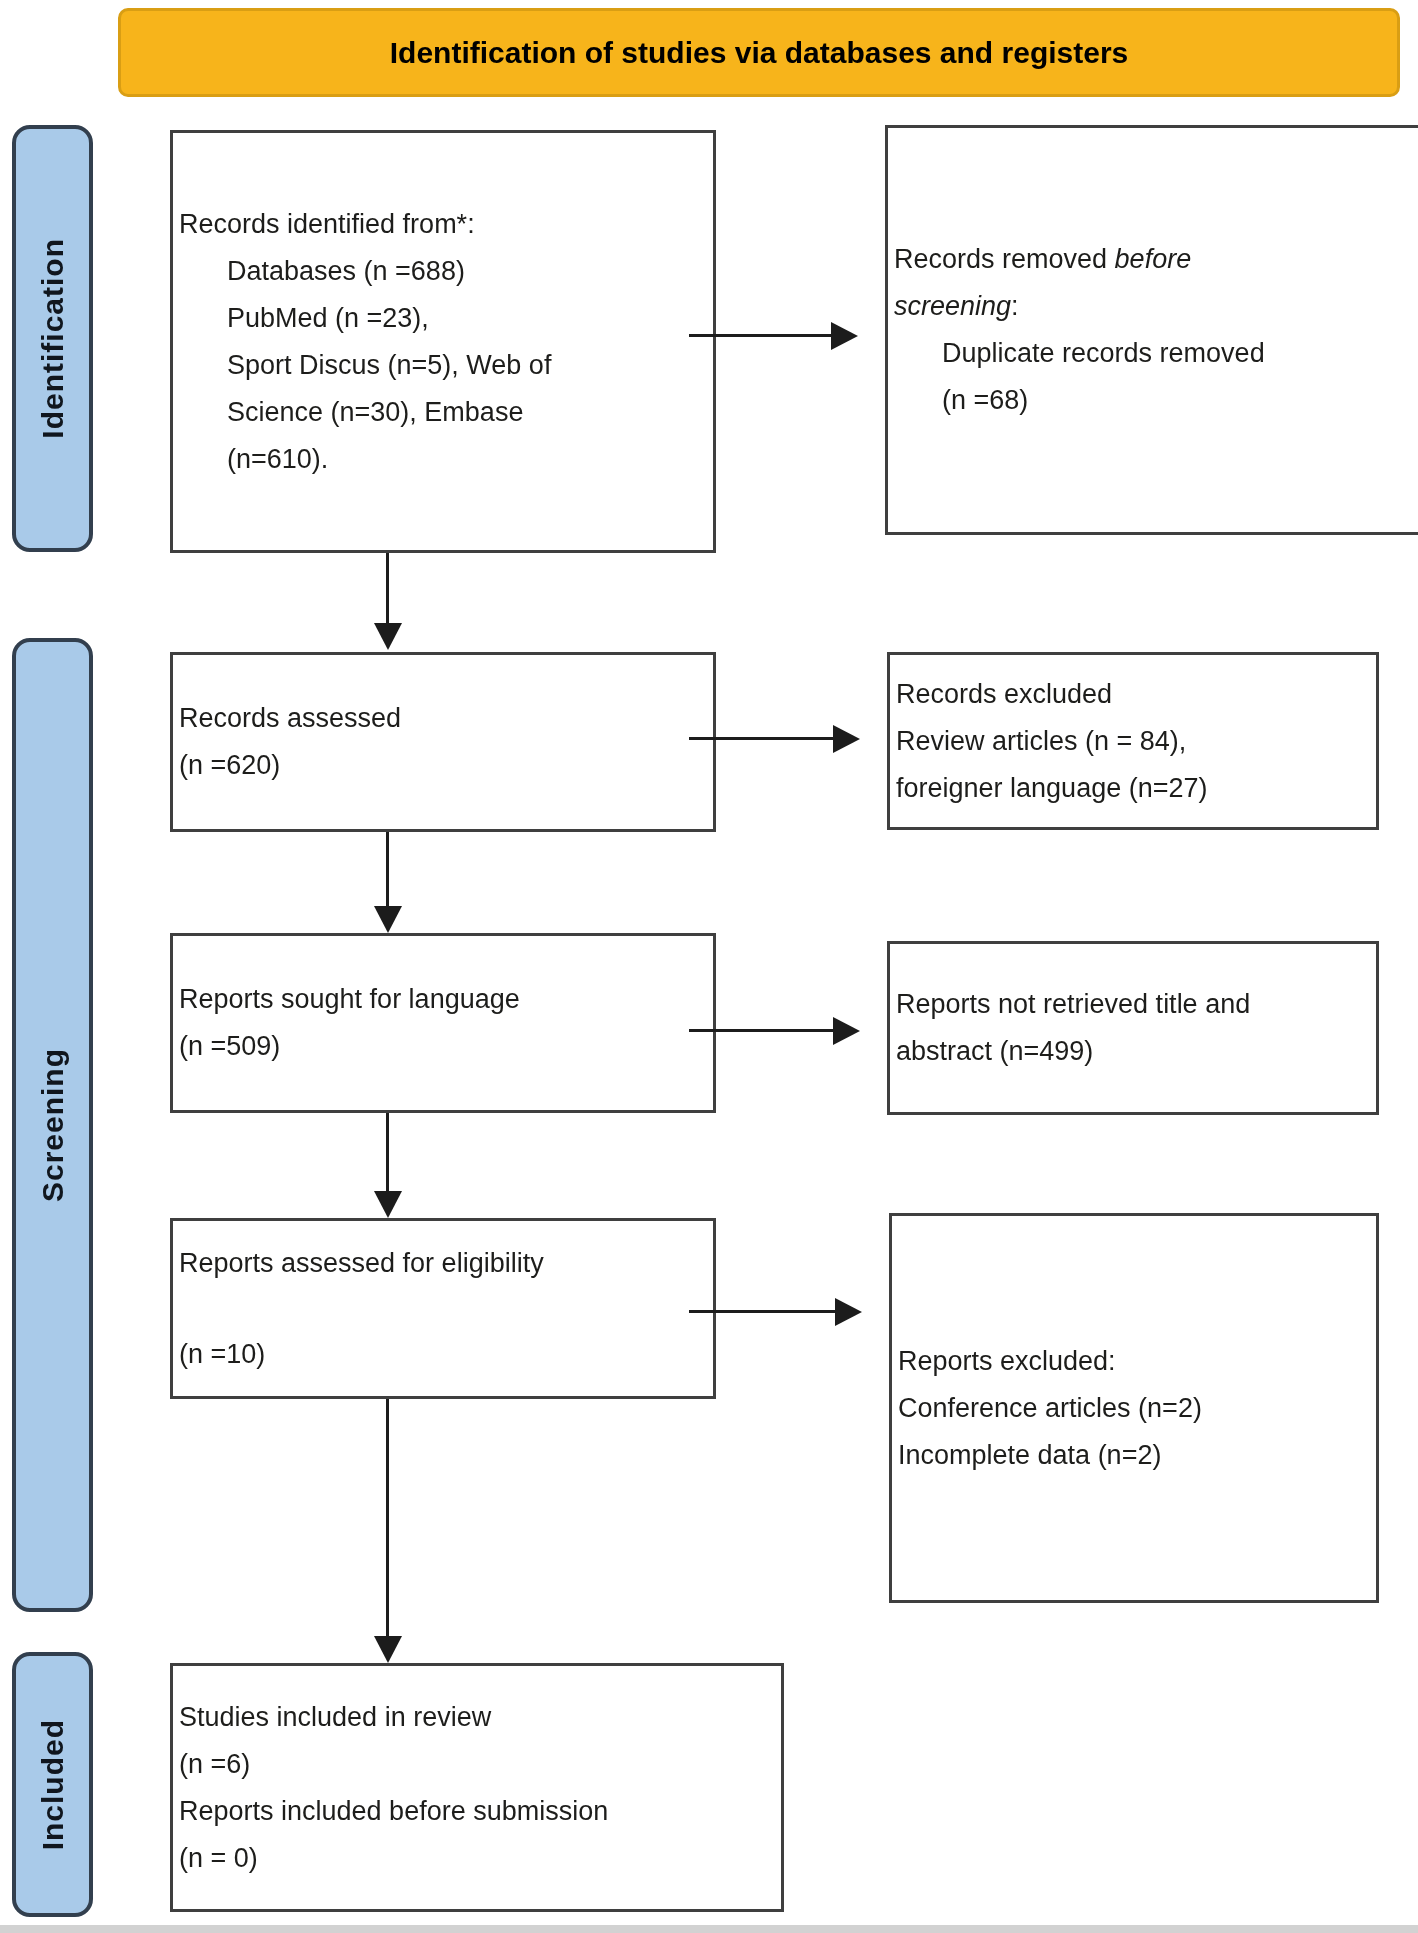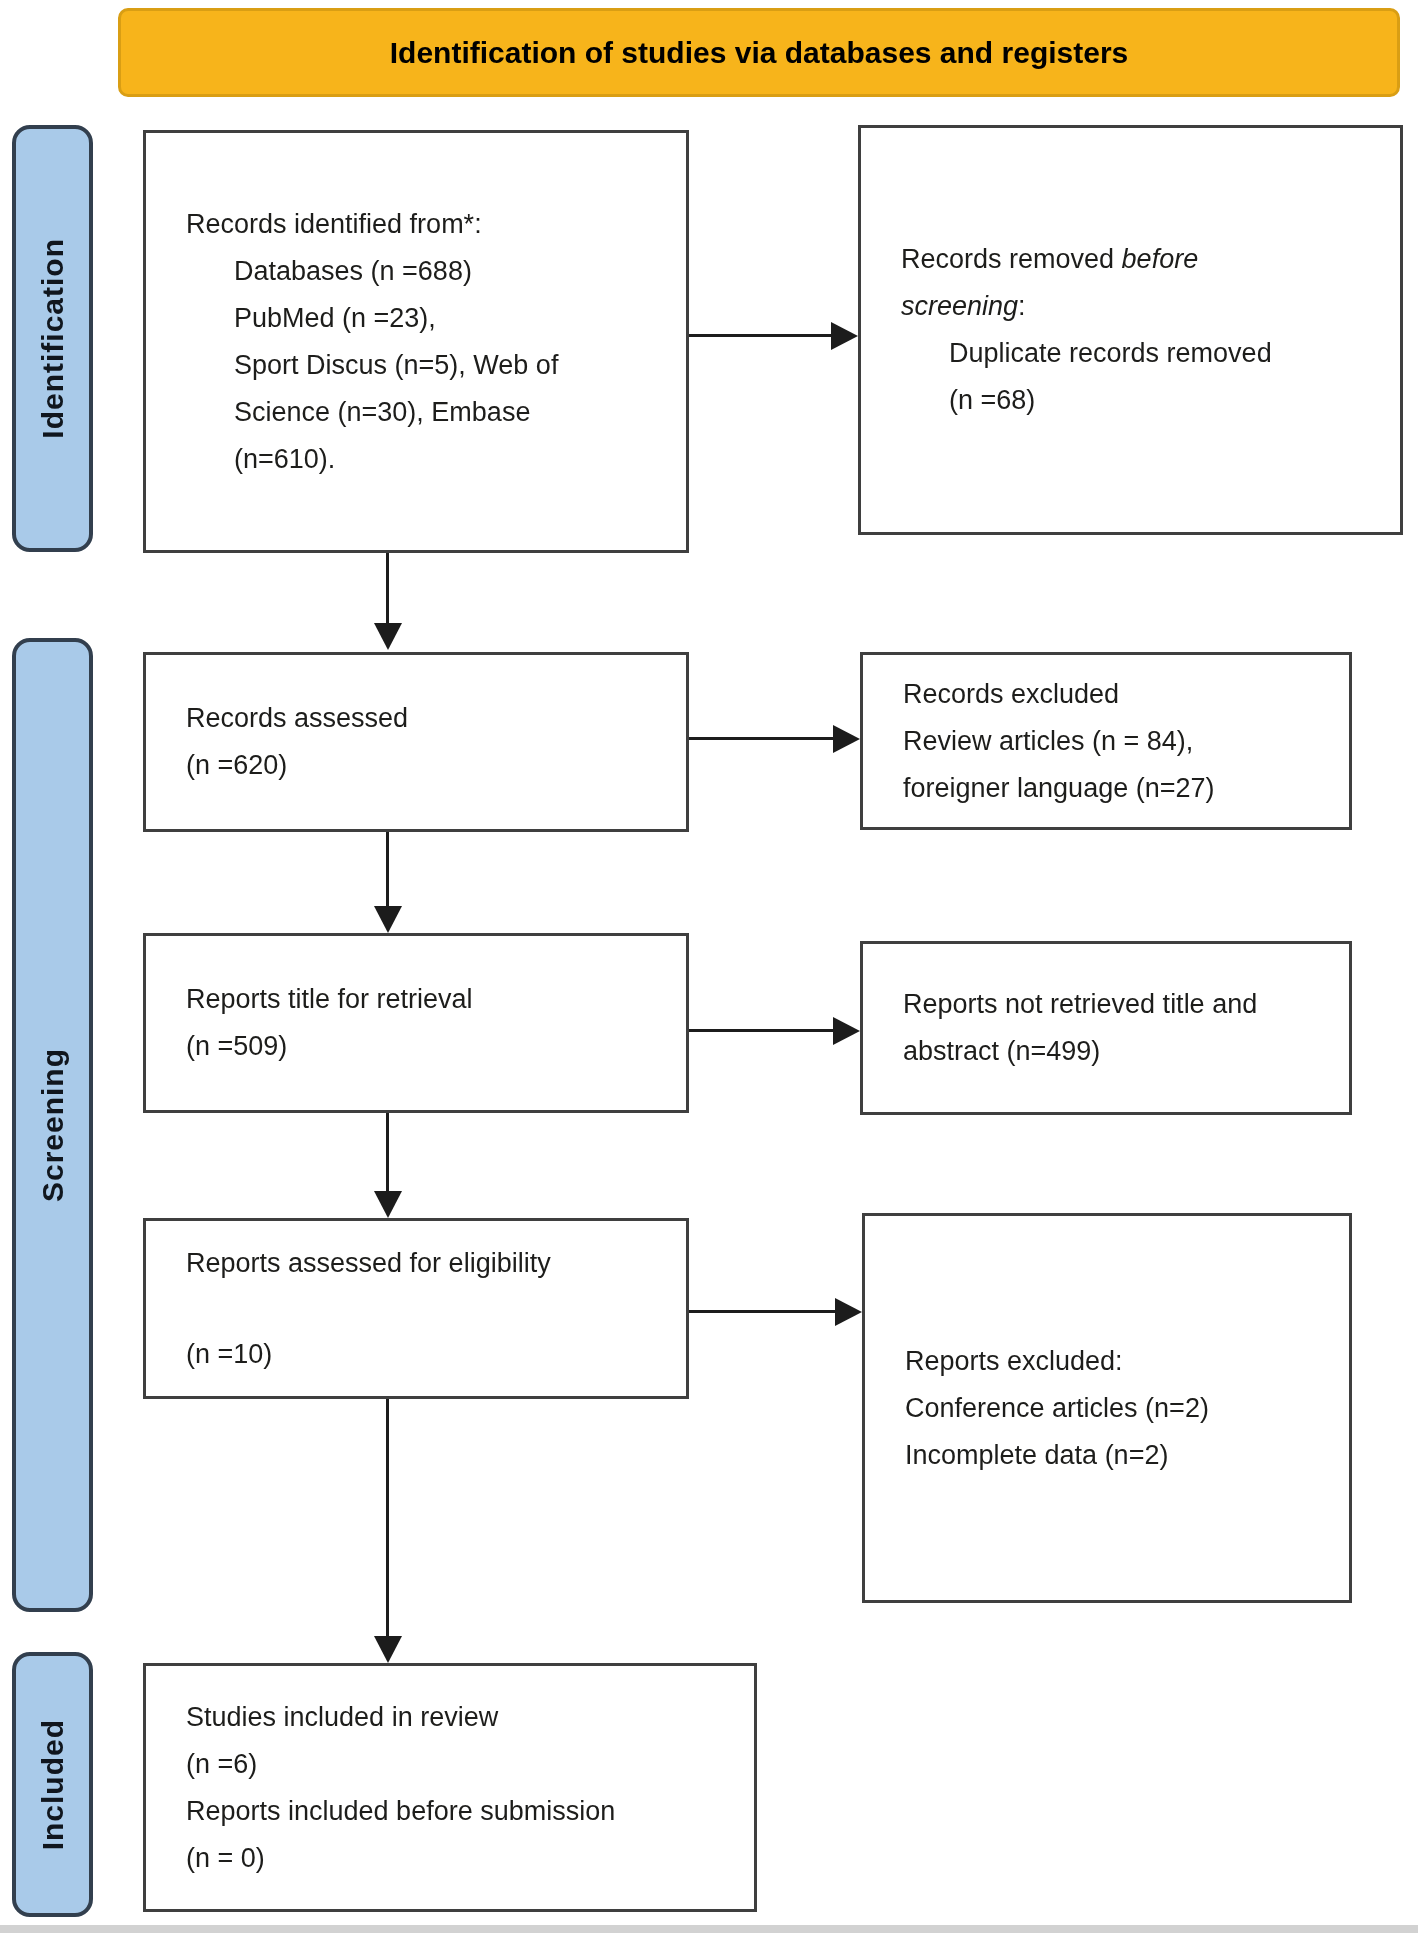--- a/index.html
+++ b/index.html
@@ -40,22 +40,22 @@
     white-space:nowrap;
   }
 
   
   .flow-box {
     position:absolute;
     background:#ffffff;
     border:3px solid var(--box-border, #3F3F3F);
     box-sizing:border-box;
     display:flex; flex-direction:column; justify-content:center;
-    padding:8px 20px 8px 40px;
-    font-size:27px; line-height:47px;
+    padding:8px 20px 8px 6px;
+    font-size:27px; line-height:47px;margin-left:27px;
   }
   .flow-box .line { white-space:nowrap; }
   .flow-box .indent { padding-left:48px; }
 
   
   .shaft-v { position:absolute; width:3px; background:var(--arrow, #1C1C1C); }
   .shaft-h { position:absolute; height:3px; background:var(--arrow, #1C1C1C); }
   .head-down {
     position:absolute; width:0; height:0;
     border-left:14px solid transparent;
@@ -114,21 +114,21 @@
     <div class="line">(n =620)</div>
   </div>
 
   <div class="flow-box" style="left:860px; top:652px; width:492px; height:178px;">
     <div class="line">Records excluded</div>
     <div class="line">Review articles (n = 84),</div>
     <div class="line">foreigner language (n=27)</div>
   </div>
 
   <div class="flow-box" style="left:143px; top:933px; width:546px; height:180px;">
-    <div class="line">Reports title for retrieval</div>
+    <div class="line">Reports sought for language</div>
     <div class="line">(n =509)</div>
   </div>
 
   <div class="flow-box" style="left:860px; top:941px; width:492px; height:174px;">
     <div class="line">Reports not retrieved title and</div>
     <div class="line">abstract (n=499)</div>
   </div>
 
   <div class="flow-box" style="left:143px; top:1218px; width:546px; height:181px;gap:44px;">
     <div class="line">Reports assessed for eligibility</div>

